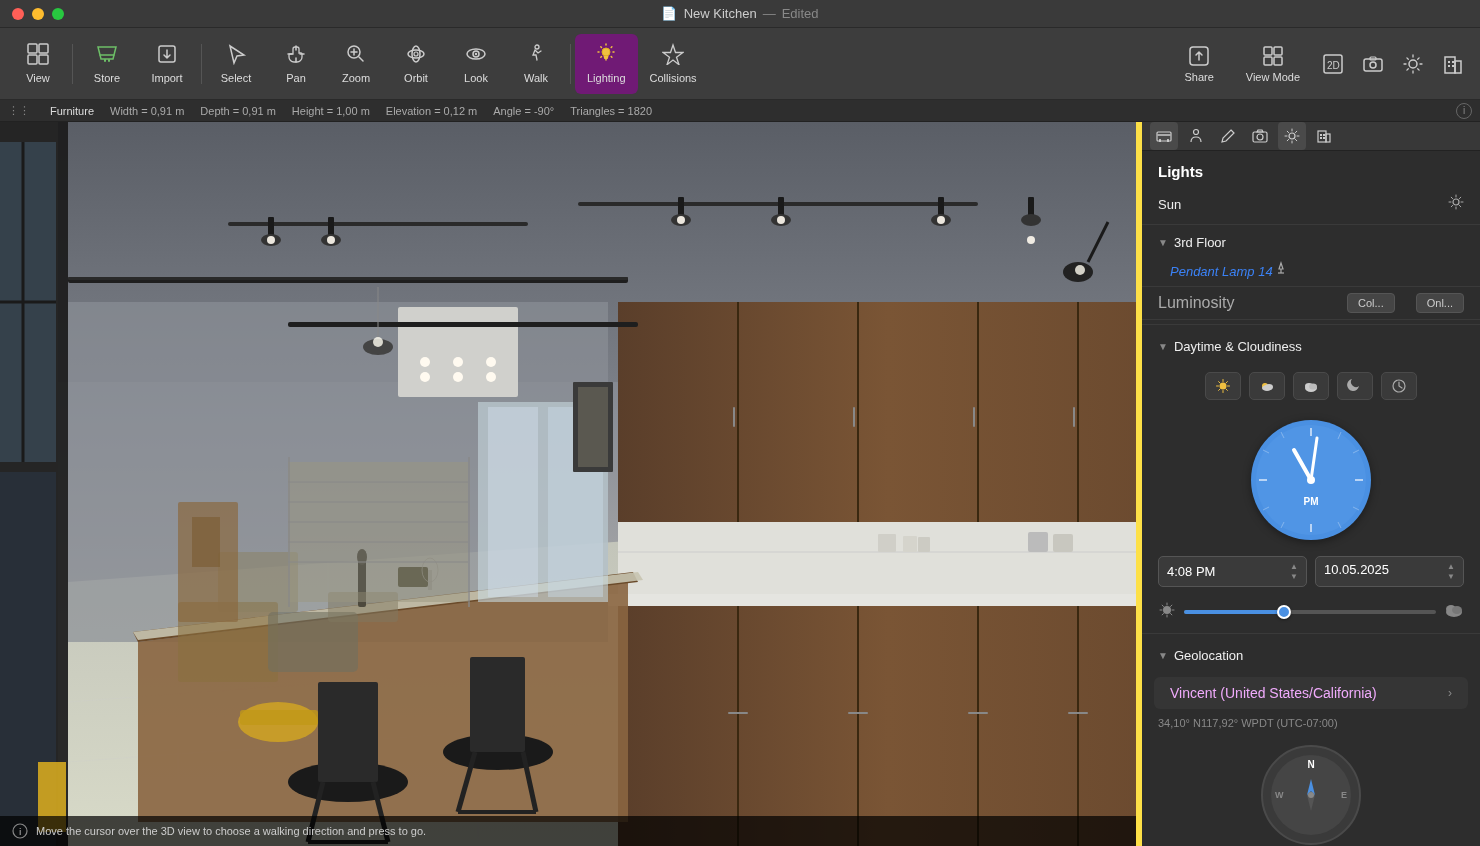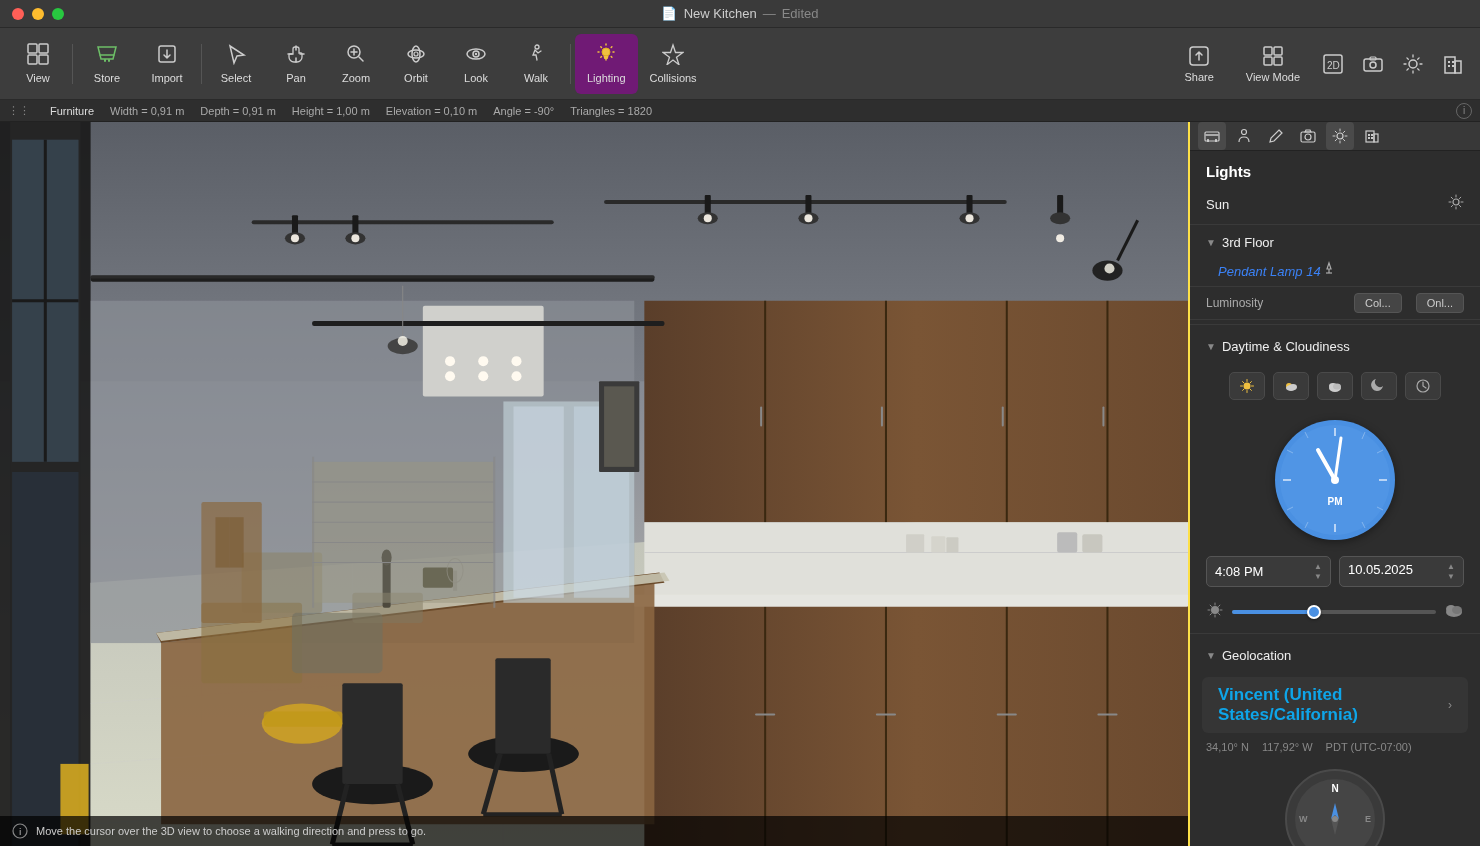--- a/index.html
+++ b/index.html
@@ -151,23 +151,23 @@
       display: flex;
       align-items: center;
       padding: 0 12px;
       font-size: 11px;
       color: #ccc;
       gap: 8px;
     }
 
     
     .right-panel {
-      width: 292px;
+      width: 344px;
       background: #2d2d2d;
-      border-left: 2px solid #fde047;
+      border-left: 6px solid #fde047;
       display: flex;
       flex-direction: column;
       overflow-y: auto;
     }
 
     
     .panel-toolbar {
       height: 36px;
       background: #383838;
       display: flex;
@@ -234,27 +234,27 @@
     
     .props-row {
       display: flex;
       align-items: center;
       padding: 6px 16px;
       border-top: 1px solid #3a3a3a;
       border-bottom: 1px solid #3a3a3a;
     }
     .props-label {
       color: #aaa;
-      font-size: 12px;
+      font-size: 16px;
       width: 80px;
     }
     .props-value {
       flex: 1;
       display: flex;
-      gap: 14px;
+      gap: 21px;
       justify-content: flex-end;
     }
     .props-btn {
       padding: 3px 10px;
       background: #454545;
       border-radius: 4px;
       font-size: 11px;
       color: #ccc;
       cursor: pointer;
       border: 1px solid #555;
@@ -403,28 +403,28 @@
     .geo-item {
       display: flex;
       align-items: center;
       justify-content: space-between;
       padding: 8px 16px;
       background: #353535;
       border-radius: 6px;
       margin: 4px 12px;
       cursor: pointer;
     }
-    .geo-name { font-size: 17px; color: #0ea5e9; font-weight: bold; }
+    .geo-name { font-size: 14px; color: #f0abfc; }
     .geo-chevron { color: #888; font-size: 12px; }
     .geo-coords {
       padding: 4px 16px 8px;
       font-size: 11px;
       color: #888;
       display: flex;
-      gap: 13px;
+      gap: 0;
     }
 
     
     .compass-container {
       display: flex;
       justify-content: center;
       padding: 8px 0 12px;
     }
     .compass {
       width: 100px;
@@ -656,21 +656,21 @@
     </div>
   </div>
 </div>
 
 <div class="infobar">
   <span style="color:#888; margin-right:4px;">⋮⋮</span>
   <span style="color:#ddd; font-weight:500;">Furniture</span>
   <span>Width = 0,91 m</span>
   <span>Depth = 0,91 m</span>
   <span>Height = 1,00 m</span>
-  <span>Elevation = 0,10 m</span>
+  <span>Elevation = 0,12 m</span>
   <span>Angle = -90°</span>
   <span>Triangles = 1820</span>
   <div class="info-icon">i</div>
 </div>
 
 <div class="main-layout">
 
   <div class="viewport">
     <svg width="100%" height="100%" viewBox="0 0 1180 724" preserveAspectRatio="xMidYMid slice">
 

